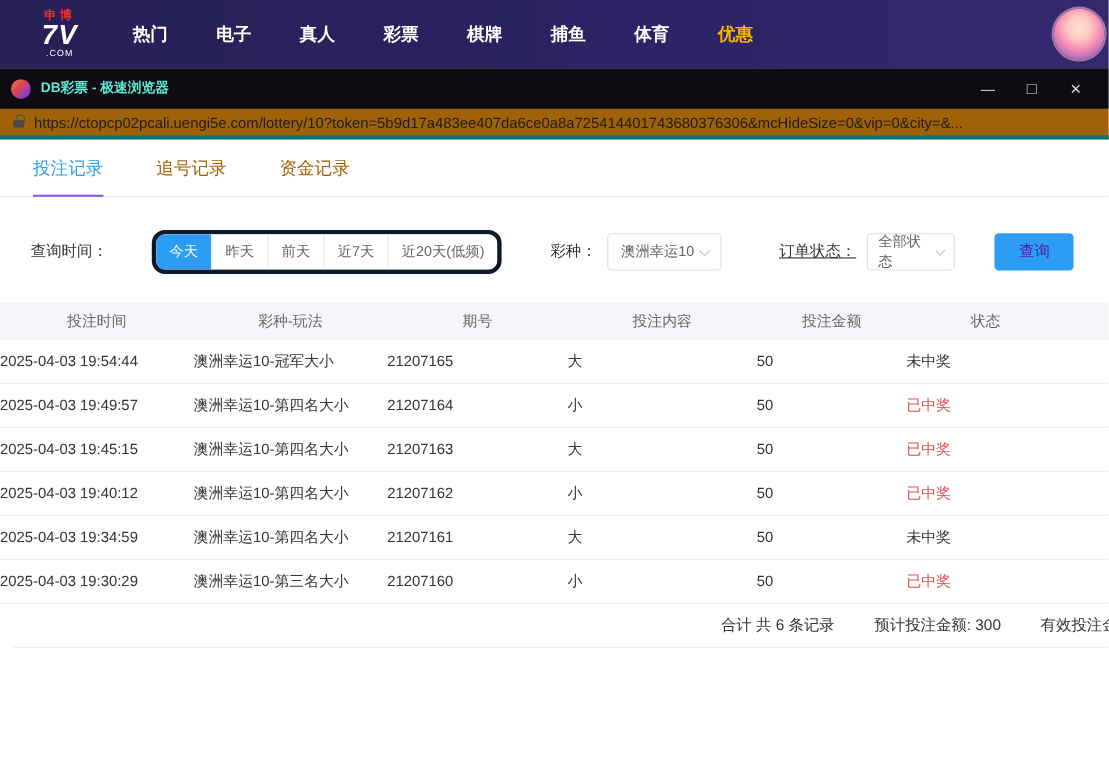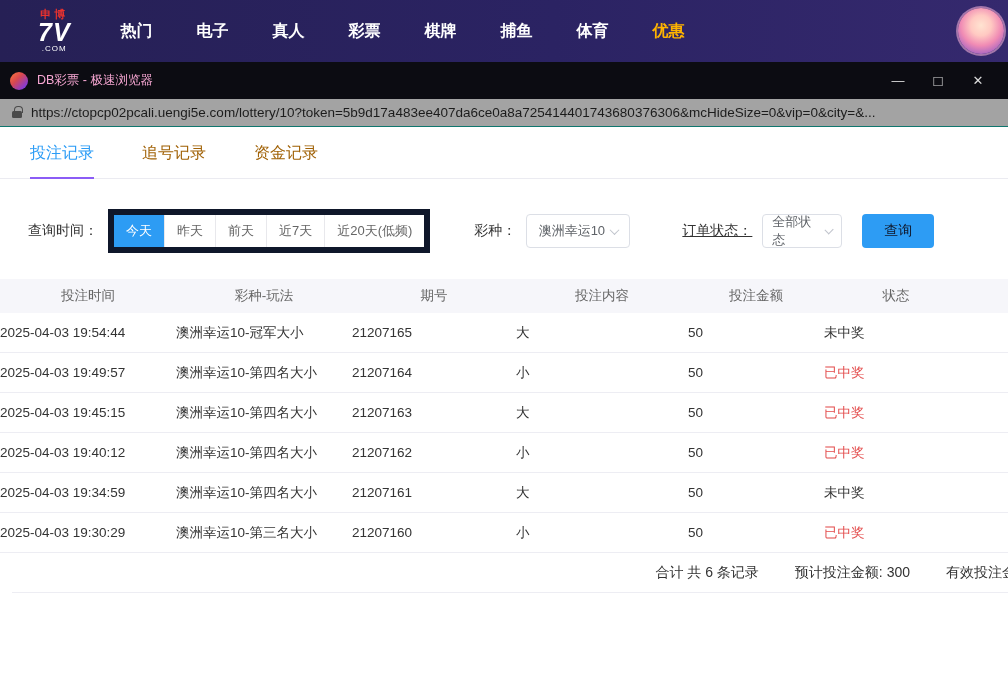--- a/index.html
+++ b/index.html
@@ -19,61 +19,61 @@
     padding:0 22px; cursor:pointer; text-decoration:none; }
   .navitem.hl { color:#ffb400; }
   .avatar { position:absolute; right:4px; top:8px; width:46px; height:46px; border-radius:50%;
     background:radial-gradient(circle at 50% 38%, #ffe3d1 0%, #ffc9c2 28%, #f08bb4 55%, #9a5fc5 85%, #6a3fa0 100%);
     box-shadow:0 0 0 2px rgba(255,182,220,.55); cursor:pointer; }
 
   
   .titlebar { height:37px; background:#0c0c12; display:flex; align-items:center; padding:0 10px; }
   .app-icon { width:18px; height:18px; border-radius:50%; flex:0 0 auto;
     background:linear-gradient(135deg,#ff7a3c 0%,#d8484f 40%,#8a3bd0 80%,#5a3bd0 100%); }
-  .wtitle { color:#f9a8d4; font-size:12.5px; margin-left:9px; flex:1 1 auto; }
+  .wtitle { color:#5eead4; font-size:12.5px; margin-left:9px; flex:1 1 auto;font-weight:bold; }
   .wincontrols { display:flex; align-items:center; }
   .winbtn { width:40px; text-align:center; color:#dcdcdc; font-size:13px; cursor:pointer; }
   .winbtn.max { font-size:15px; }
   .winbtn.close { font-size:13px; }
 
   
-  .addressbar { height:28px; background:#a3a3a3; border-bottom:1px solid #0f766e;
+  .addressbar { height:28px; background:#a16207; border-bottom:4px solid #0f766e;
     display:flex; align-items:center; padding:0 12px; }
   .lock { position:relative; width:10px; height:7px; background:#4a4a4a; border-radius:1.5px;
     margin:3px 9px 0 0; flex:0 0 auto; }
   .lock::before { content:""; position:absolute; top:-5px; left:1.5px; width:7px; height:6px;
     border:1.5px solid #4a4a4a; border-bottom:none; border-radius:4px 4px 0 0; }
   .url { font-size:13.5px; color:#1c1c1c; white-space:nowrap; overflow:hidden; }
 
   
   .content { background:#fff; height:564px; }
 
   .tabs { display:flex; gap:48px; padding:16px 30px 0 30px; border-bottom:1px solid #ebebf1; }
   .tab { font-size:16px; color:#a16207; padding-bottom:13px; cursor:pointer; margin-bottom:-1px; }
   .tab.active { color:#2b9cf6; border-bottom:2px solid #8b5cf6; }
 
   .filterbar { display:flex; align-items:center; padding:0 28px; margin-top:30px;
     font-size:14px; color:#333; }
   .flabel { margin-right:10px; }
   .flabel.lot { margin-left:44px; }
   .flabel.ost { margin-left:52px;text-decoration:underline; }
-  .segmented { display:flex; border:6px solid #0f172a; border-radius:0; overflow:hidden; }
+  .segmented { display:flex; border:4px solid #0f172a; border-radius:12px; overflow:hidden;margin-left:30px; }
   .segbtn { height:32px; line-height:32px; padding:0 12px; font-size:13px; color:#666;
     background:#fff; border:none; border-left:1px solid #e8e8ec; cursor:pointer;
     font-family:inherit; white-space:nowrap; }
   .segbtn:first-child { border-left:none; }
   .segbtn.active { background:#2d9cf4; color:#fff; }
   .select { height:34px; border:1px solid #dcdfe6; border-radius:4px; background:#fff;
     display:flex; align-items:center; justify-content:center; padding:0 9px;
     font-size:13px; color:#5f6368; cursor:pointer; }
   .select.lottery { width:104px; }
   .select.status { width:80px; }
   .chev { width:7px; height:7px; border-right:1.5px solid #c0c4cc; border-bottom:1.5px solid #c0c4cc;
     transform:rotate(45deg) translate(-1px,-1px); margin-left:6px; }
-  .query { margin-left:20px; width:72px; height:34px; background:#2d9cf4; color:#0f172a;
+  .query { margin-left:36px; width:72px; height:34px; background:#2d9cf4; color:#4c1d95;
     border:none; border-radius:4px; font-size:14px; cursor:pointer; font-family:inherit; }
 
   
   .table { margin-top:26px; width:1008px; }
   .thead, .trow { display:grid; grid-template-columns:176px 176px 164px 172px 136px 144px; }
   .thead { height:34px; background:#f6f6fa; }
   .thead > div { line-height:34px; text-align:center; font-size:13.5px; color:#666; }
   .trow { height:40px; border-bottom:1px solid #ededf3; }
   .trow > div { line-height:40px; text-align:left; font-size:13.5px; color:#333;
     white-space:nowrap; overflow:hidden; }

